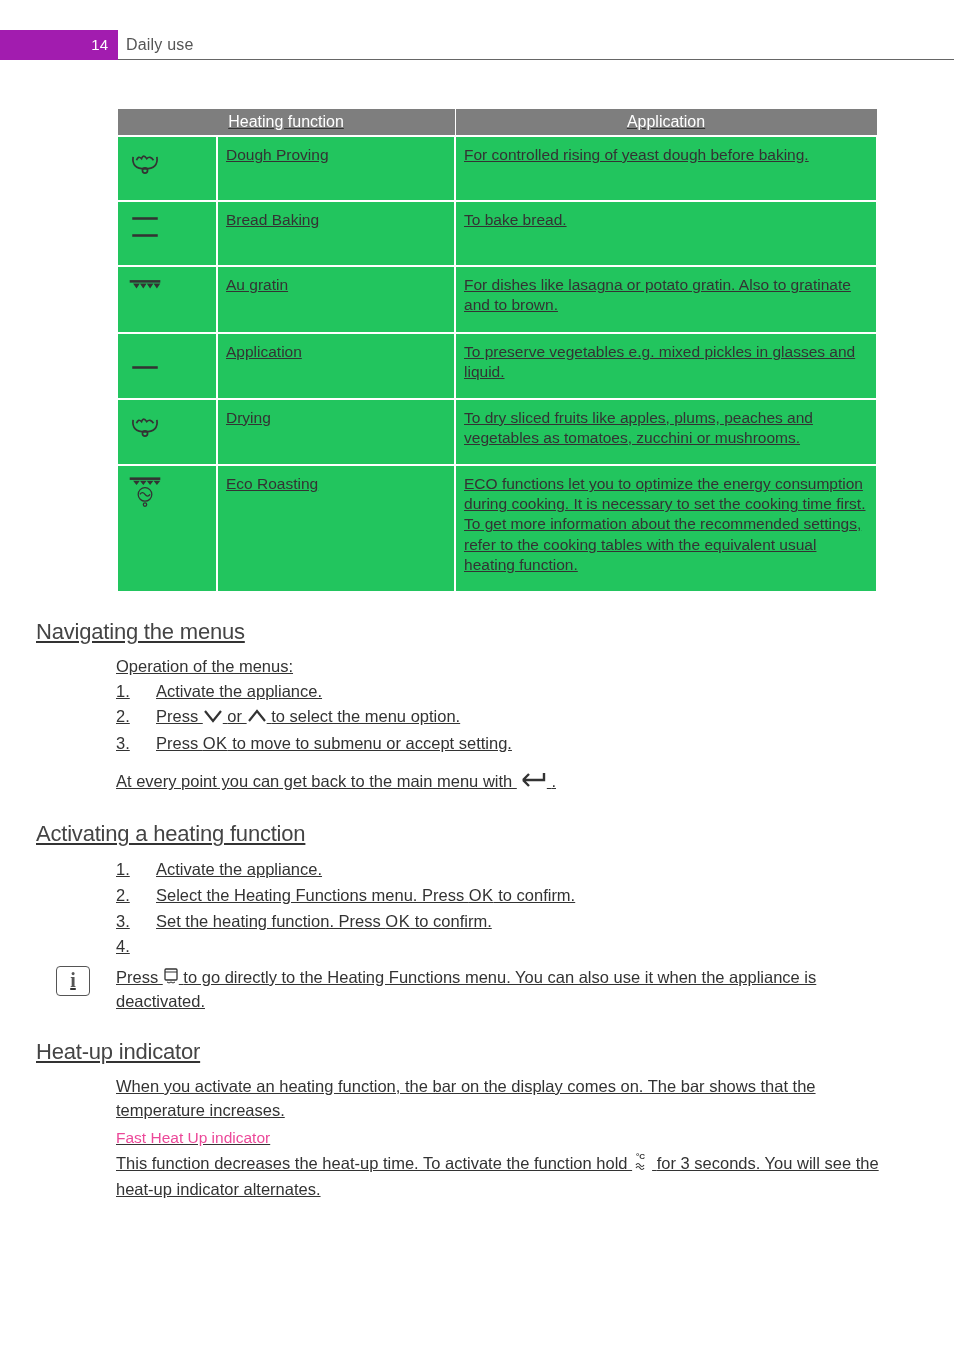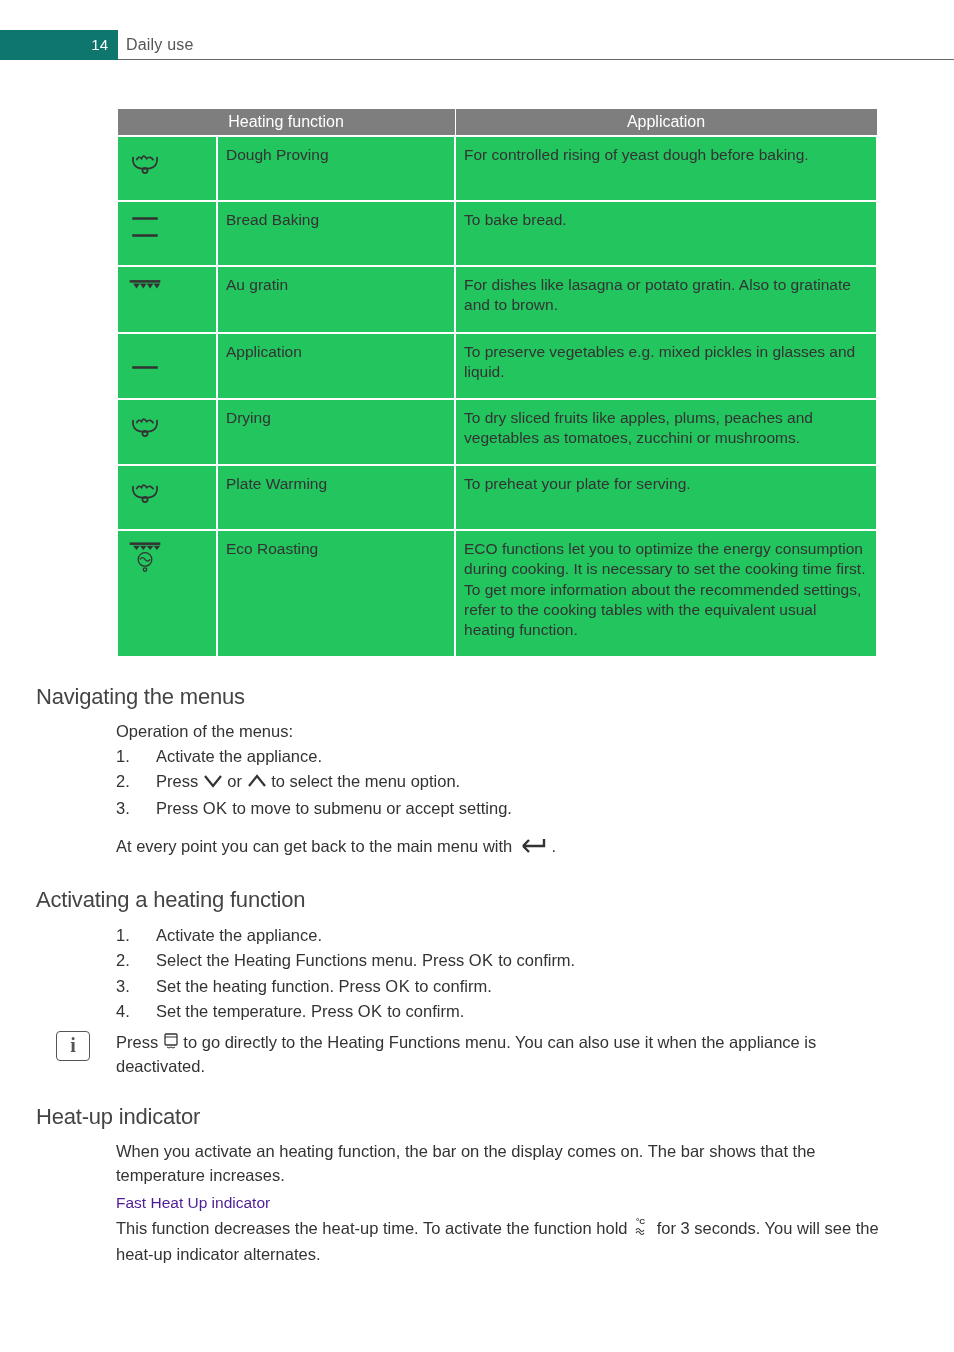--- a/index.html
+++ b/index.html
@@ -16,41 +16,42 @@
     position: absolute;
     top: 30px;
     left: 0;
     right: 0;
     height: 30px;
     border-bottom: 1px solid #666;
     display: flex;
     align-items: center;
   }
   .page-num-box {
-    background: #0f766e;
+    background: #a21caf;
     color: #fff;
     width: 118px;
     height: 30px;
     display: flex;
     align-items: center;
     justify-content: flex-end;
     padding-right: 10px;
     font-size: 15px;
   }
   .page-section-title {
     color: #555;
     font-size: 16px;
     padding-left: 8px;
     letter-spacing: 0.2px;
   }
   .content {
     position: absolute;
     top: 108px;
     left: 36px;
     right: 72px;
+    text-decoration: underline;
   }
   table.func {
     border-collapse: collapse;
     width: 760px;
     margin-left: 80px;
     table-layout: fixed;
   }
   table.func thead th {
     background: #7e7e7e;
     color: #fff;
@@ -100,21 +101,21 @@
   ol.steps li {
     display: flex;
   }
   ol.steps li .num {
     width: 40px;
     flex-shrink: 0;
   }
   .sub-label {
     margin-left: 80px;
     font-size: 15.5px;
-    color: #4c1d95;
+    color: #ec4899;
     margin-top: 6px;
   }
   .inline-icon {
     display: inline-block;
     vertical-align: middle;
   }
   .ok { font-weight: 500; letter-spacing: 0.5px;}
   .info-row {
     display: flex;
     align-items: flex-start;
@@ -222,33 +223,20 @@
                 <circle cx="20" cy="30" r="3"></circle>
               </g>
             </svg>
         </td>
         <td>Drying</td>
         <td>To dry sliced fruits like apples, plums, peaches and vegetables as tomatoes, zucchini or mushrooms.</td>
       </tr>
       <tr>
         <td class="icon-cell">
           <svg class="micon" viewBox="0 0 40 40">
-              <g fill="none" stroke="#333" stroke-width="2">
-                <path d="M6 14 Q4 28 20 28 Q36 28 34 14"></path>
-                <path d="M10 18 Q12 12 16 16 Q18 10 22 16 Q26 12 30 18"></path>
-                <circle cx="20" cy="30" r="3"></circle>
-              </g>
-            </svg>
-        </td>
-        <td>Plate Warming</td>
-        <td>To preheat your plate for serving.</td>
-      </tr>
-      <tr>
-        <td class="icon-cell">
-          <svg class="micon" viewBox="0 0 40 40">
               <g fill="#333">
                 <rect x="2" y="4" width="36" height="3"></rect>
                 <path d="M6 8 l4 5 l4 -5z M14 8 l4 5 l4 -5z M22 8 l4 5 l4 -5z M30 8 l4 5 l4 -5z"></path>
               </g>
               <g fill="none" stroke="#333" stroke-width="1.5">
                 <circle cx="20" cy="24" r="8"></circle>
                 <path d="M14 24 Q17 20 20 24 Q23 28 26 24"></path>
                 <circle cx="20" cy="36" r="2"></circle>
               </g>
             </svg>
@@ -308,23 +296,20 @@
       </span>
     </li>
     <li>
         <span class="num">3.</span>
       <span>
         <span>Set the heating function. Press </span><span class="ok">OK</span><span> to confirm.</span>
       </span>
     </li>
     <li>
         <span class="num">4.</span>
-      <span>
-        <span>Set the temperature. Press </span><span class="ok">OK</span><span> to confirm.</span>
-      </span>
     </li>
   </ol>
   <div class="info-row">
     <div class="info-icon">i</div>
     <div class="info-text">
       <span>Press </span>
       <span class="inline-icon"><svg width="16" height="16">
             <rect x="2" y="1" width="12" height="11" rx="1" fill="none" stroke="#333" stroke-width="1.3"></rect>
             <line x1="2" y1="4" x2="14" y2="4" stroke="#333" stroke-width="1"></line>
             <path d="M4 14 q2 2 4 0 q2 2 4 0" fill="none" stroke="#333" stroke-width="1"></path>

